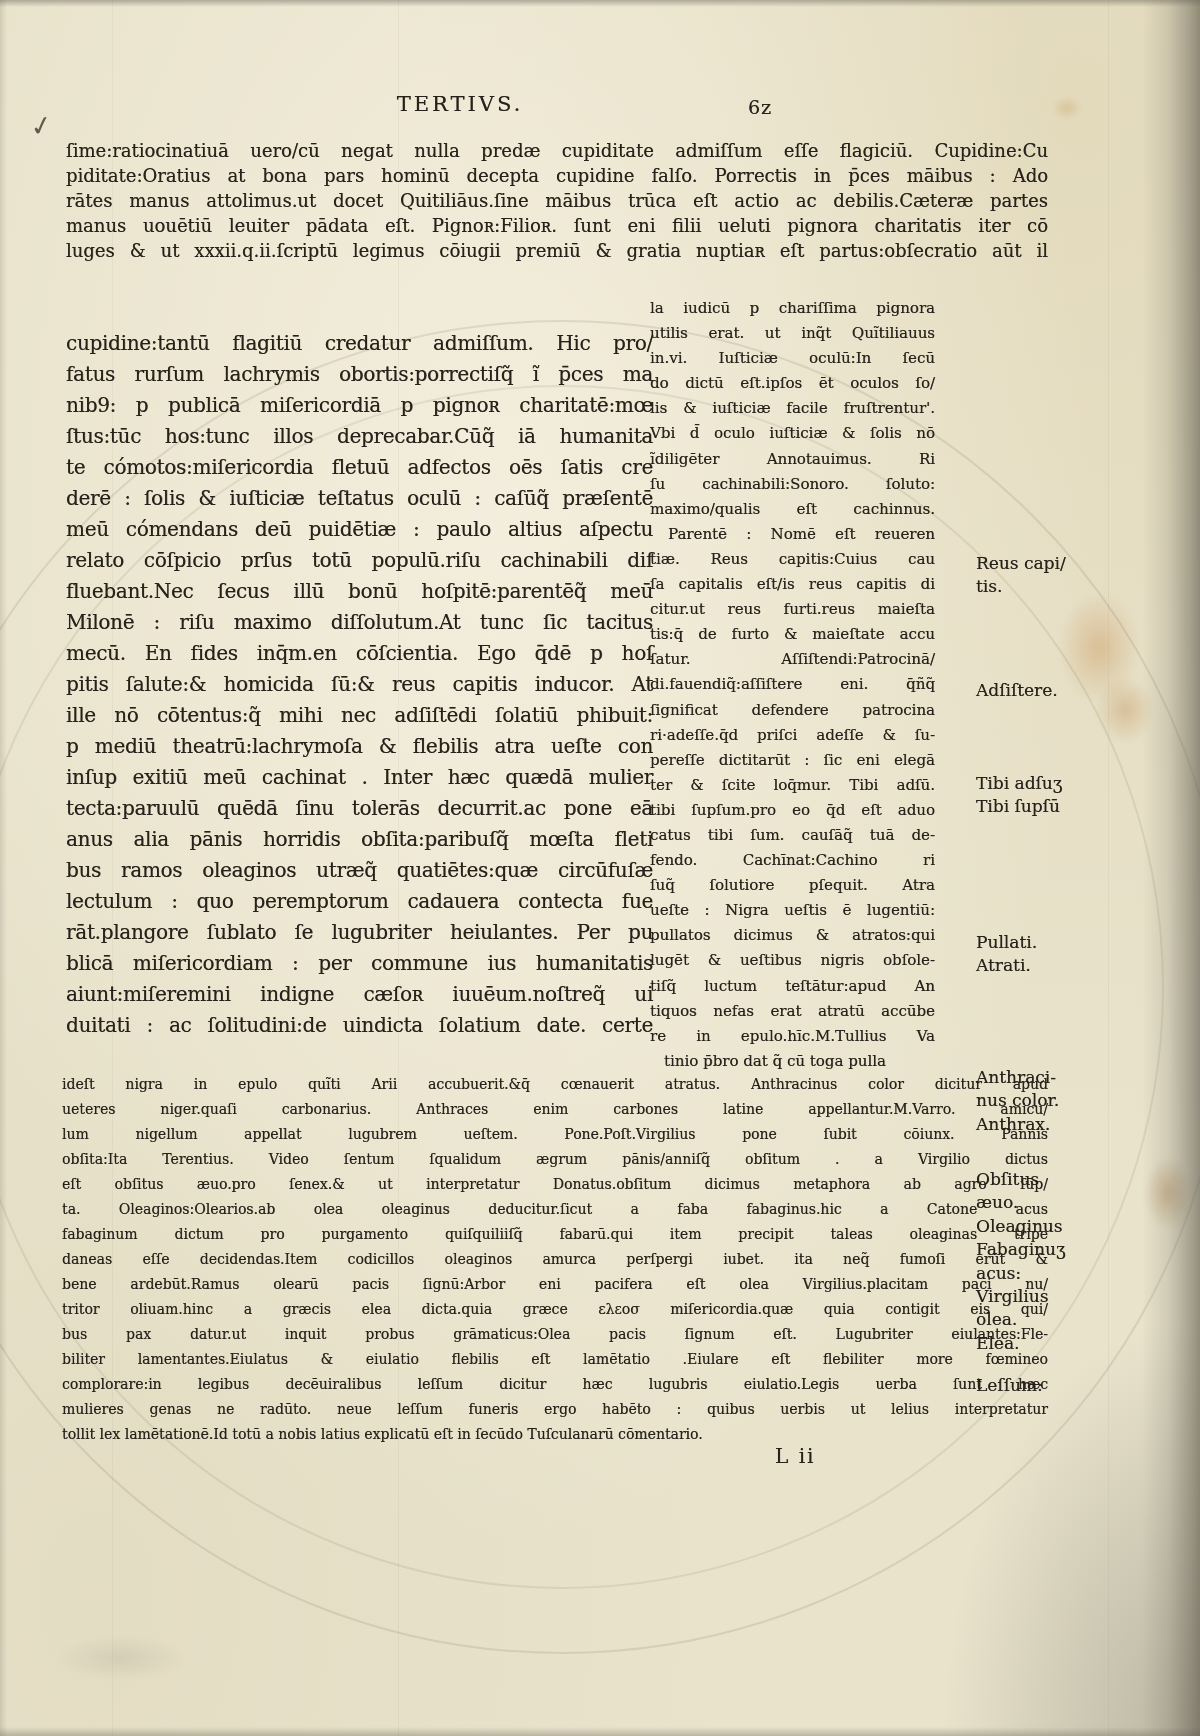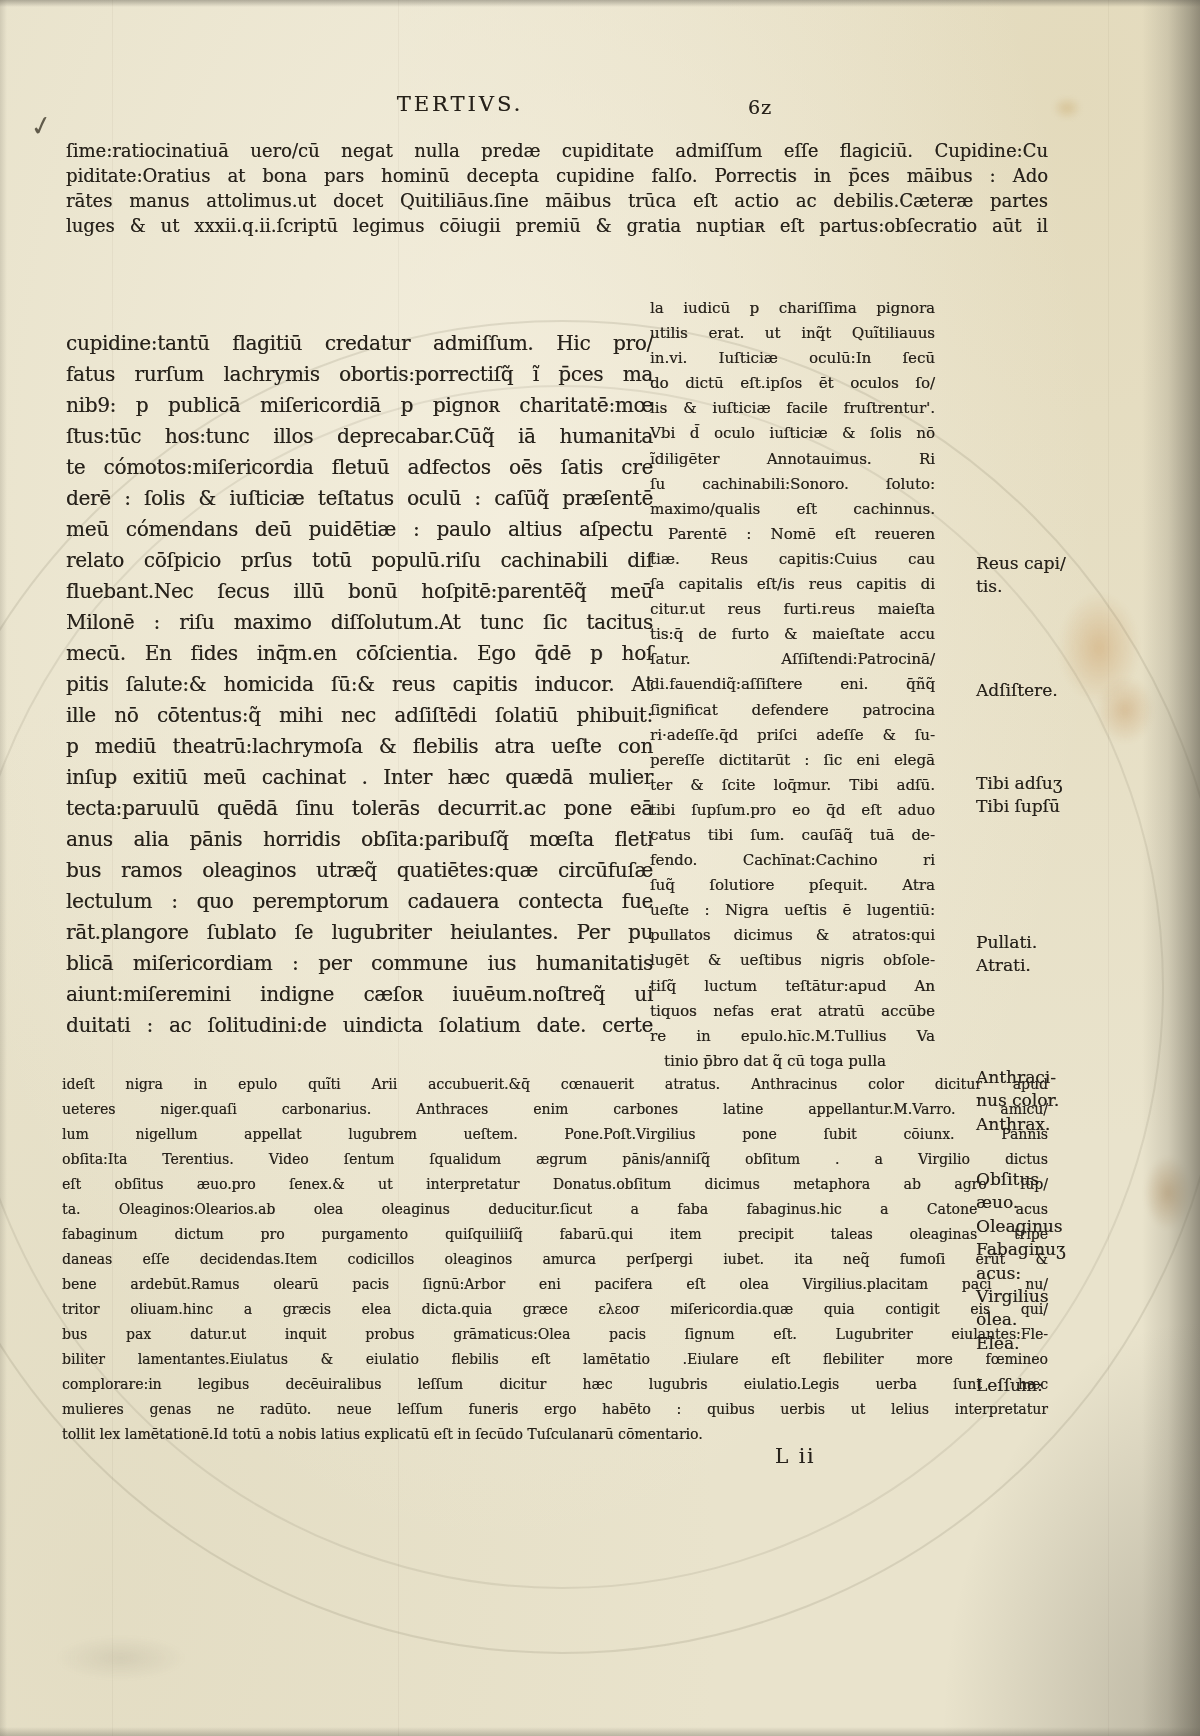--- a/index.html
+++ b/index.html
@@ -84,20 +84,21 @@
 
   <div class="pen-mark">✓</div>
 
   <div class="title ink">TERTIVS.</div>
   <div class="page-number ink">6z</div>
 
   <div class="block top-block ink">
       <div class="print-line">ſime:ratiocinatiuā uero/cū negat nulla predæ cupiditate admiſſum eſſe flagiciū.   Cupidine:Cu</div>
       <div class="print-line">piditate:Oratius at bona pars hominū decepta cupidine falſo.   Porrectis in p̄ces māibus : Ado</div>
       <div class="print-line">rātes manus attolimus.ut docet Quitiliāus.ſine māibus trūca eſt actio ac debilis.Cæteræ partes</div>
+      <div class="print-line">manus uouētiū leuiter pādata eſt.   Pignoʀ:Filioʀ. ſunt eni filii ueluti pignora charitatis iter cō</div>
       <div class="print-line">luges &amp; ut xxxii.q.ii.ſcriptū legimus cōiugii premiū &amp; gratia nuptiaʀ eſt partus:obſecratio aūt il</div>
     </div>
   <div class="block left-column ink">
       <div class="print-line">cupidine:tantū flagitiū credatur admiſſum. Hic pro/</div>
       <div class="print-line">fatus rurſum lachrymis obortis:porrectiſq̃ ĩ p̄ces ma</div>
       <div class="print-line">nib9: p publicā miſericordiā p pignoʀ charitatē:mœ</div>
       <div class="print-line">ſtus:tūc hos:tunc illos deprecabar.Cūq̃ iā humanita</div>
       <div class="print-line">te cómotos:miſericordia fletuū adfectos oēs ſatis cre</div>
       <div class="print-line">derē : ſolis &amp; iuſticiæ teſtatus oculū : caſūq̃ præſentē</div>
       <div class="print-line">meū cómendans deū puidētiæ : paulo altius aſpectu</div>

